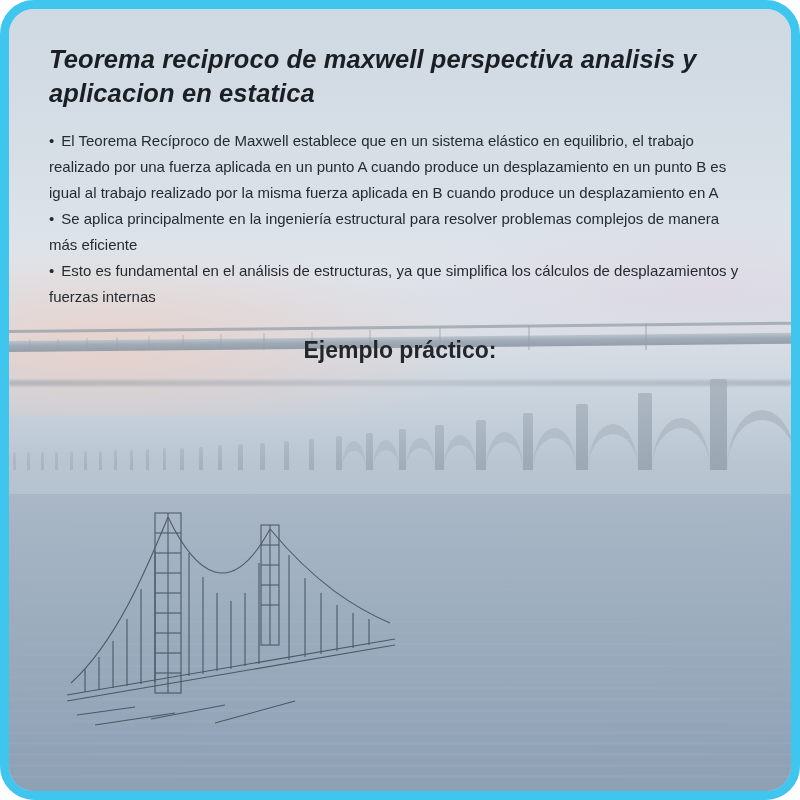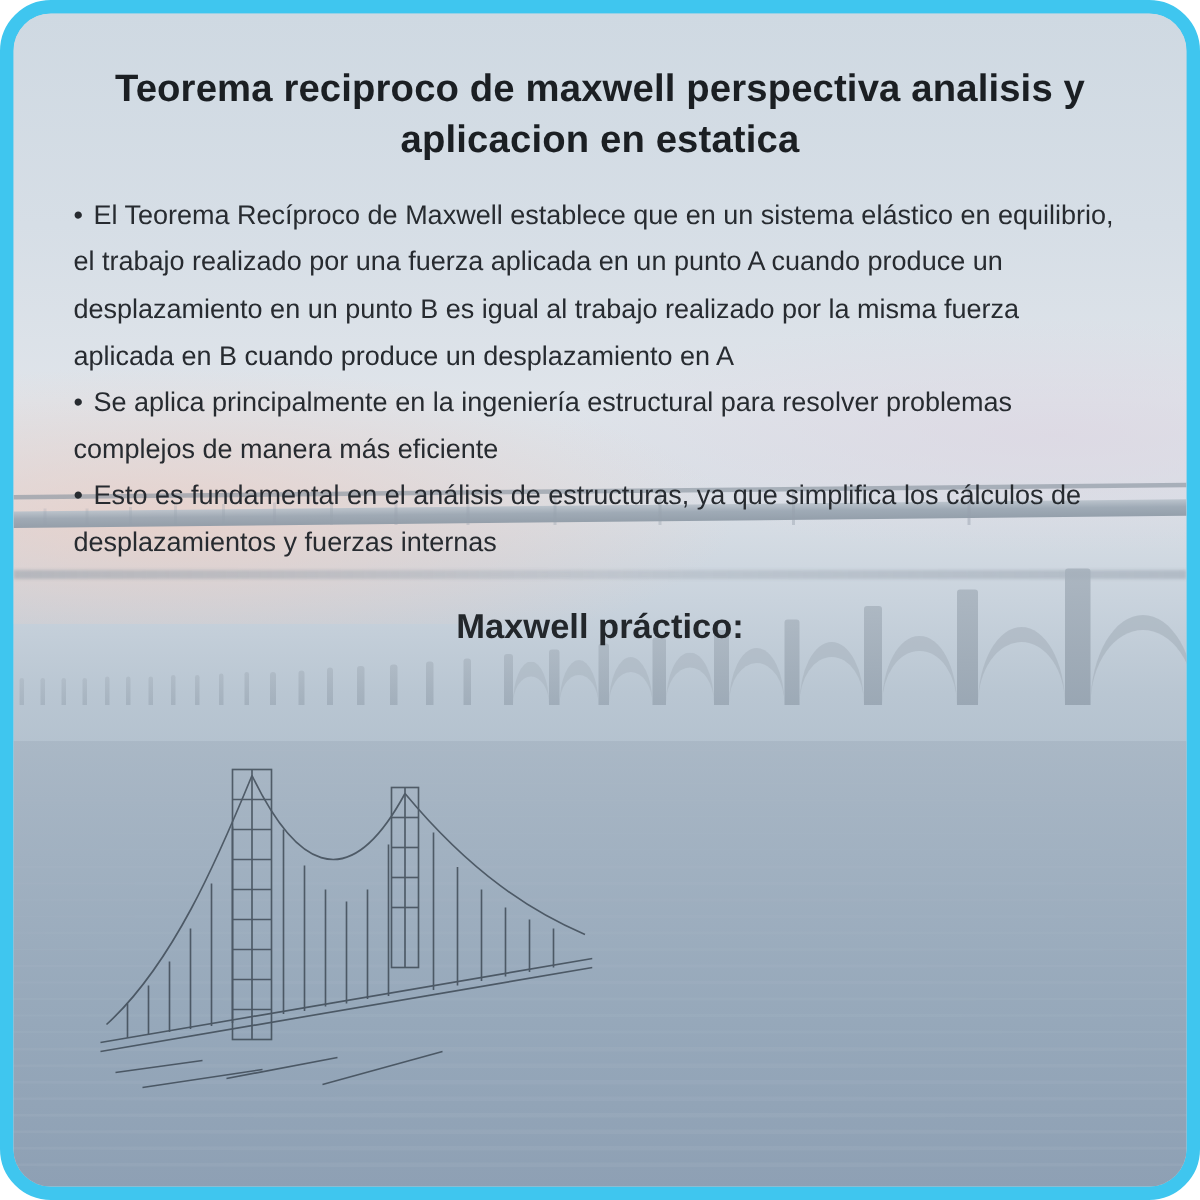--- a/index.html
+++ b/index.html
@@ -156,32 +156,33 @@
     padding: 34px 40px 20px 40px;
     box-sizing: border-box;
     color: #2b2f33;
   }
 
   .title {
     margin: 0 0 18px 0;
     font-size: 25.5px;
     font-weight: bold;
     line-height: 1.32;
-    text-align: center;
+    text-align: left;
     color: #1b1f23;
     letter-spacing: .1px;
+    font-style: italic;
   }
 
   .bullets {
     margin: 0;
     padding: 0;
     list-style: none;
   }
   .bullets li {
-    font-size: 18px;
+    font-size: 15px;
     line-height: 1.73;
     color: #272b30;
     margin: 0 0 0 0;
     text-indent: 0;
   }
   .bullets li::before {
     content: "•";
     margin-right: 7px;
   }
 
@@ -360,19 +361,19 @@
 
   <div class="content">
     <h1 class="title">Teorema reciproco de maxwell perspectiva analisis y aplicacion en estatica</h1>
 
     <ul class="bullets">
       <li>El Teorema Recíproco de Maxwell establece que en un sistema elástico en equilibrio, el trabajo realizado por una fuerza aplicada en un punto A cuando produce un desplazamiento en un punto B es igual al trabajo realizado por la misma fuerza aplicada en B cuando produce un desplazamiento en A</li>
       <li>Se aplica principalmente en la ingeniería estructural para resolver problemas complejos de manera más eficiente</li>
       <li>Esto es fundamental en el análisis de estructuras, ya que simplifica los cálculos de desplazamientos y fuerzas internas</li>
     </ul>
 
-    <h2 class="subtitle">Maxwell práctico:</h2>
+    <h2 class="subtitle">Ejemplo práctico:</h2>
 
     <ul class="bullets">
     </ul>
   </div>
 
 </div>
 
 </body></html>

